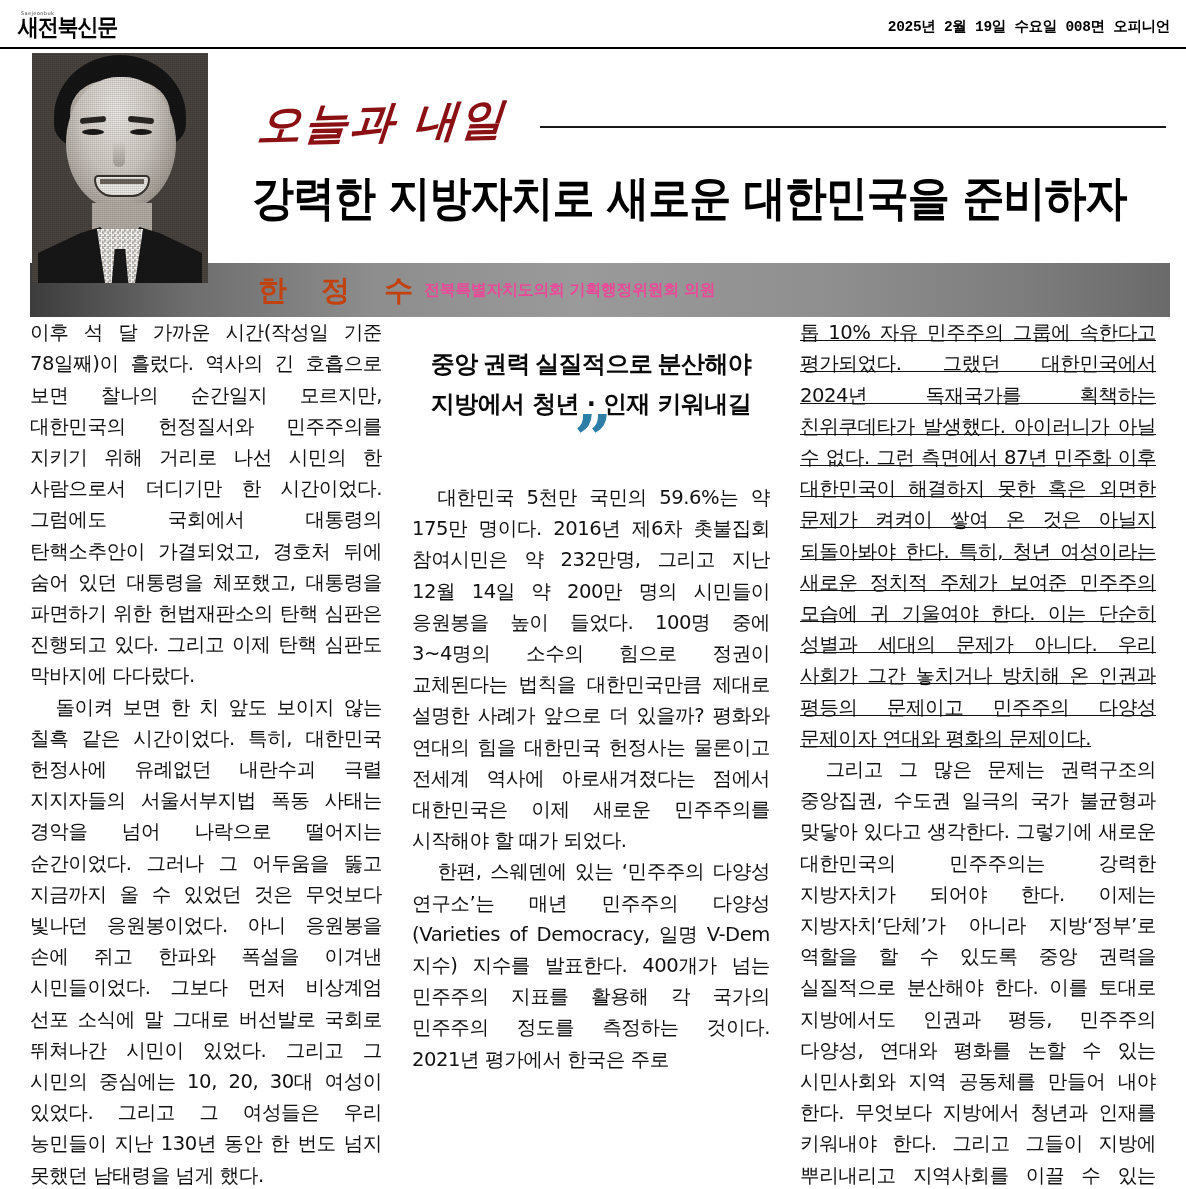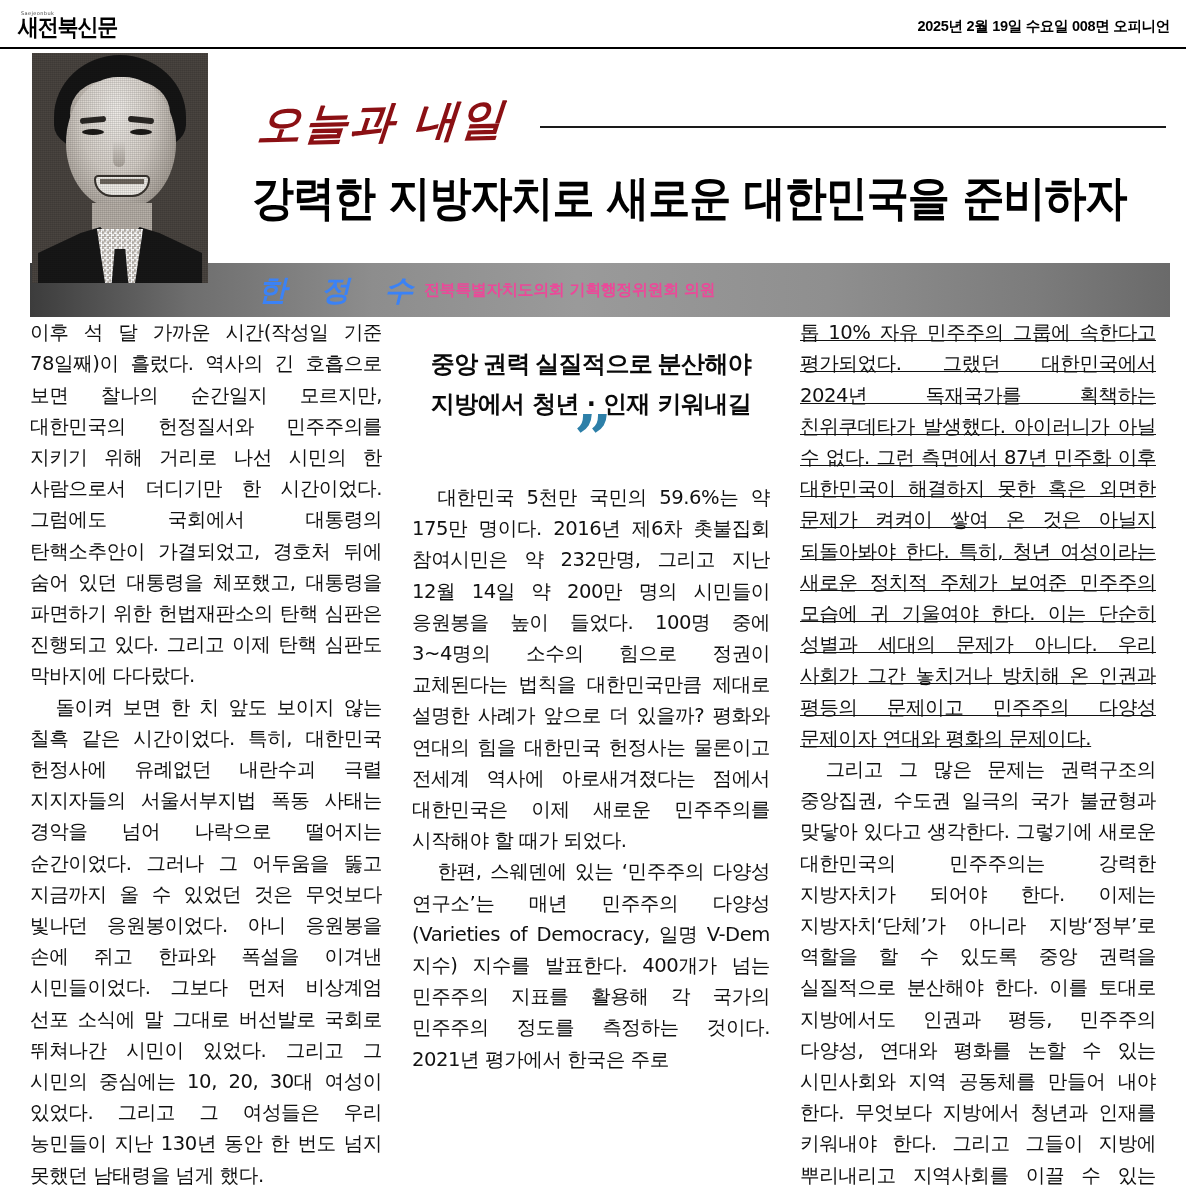--- a/index.html
+++ b/index.html
@@ -48,21 +48,21 @@
     transform: scaleY(1.12);
     transform-origin: left top;
   }
   .issue-line {
     font-size: 14.5px;
     font-weight: bold;
     color: #000;
     letter-spacing: -.3px;
     margin-top: 7px;
     white-space: nowrap;
-    font-family: Liberation Sans, sans-serif;
+    font-family: Liberation Mono, monospace;
   }
 
   
   .rule-top {
     height: 2px;
     background: #000;
     margin: 1px 0 0 0;
   }
 
   
@@ -222,24 +222,23 @@
     transform: scaleY(1.12);
     transform-origin: left top;
   }
   .byline-name {
     position: absolute;
     left: 258px;
     top: 222px;
     font-size: 29px;
     font-weight: bold;
     letter-spacing: 12px;
-    color: #3b82f6;
+    color: #c2410c;
     z-index: 5;
     font-family: "DejaVu Sans", sans-serif;
-    font-style: italic;
   }
   .byline-affil {
     position: absolute;
     left: 424px;
     top: 231px;
     font-size: 16px;
     font-weight: bold;
     letter-spacing: -.4px;
     color: #ec4899;
     z-index: 5;

